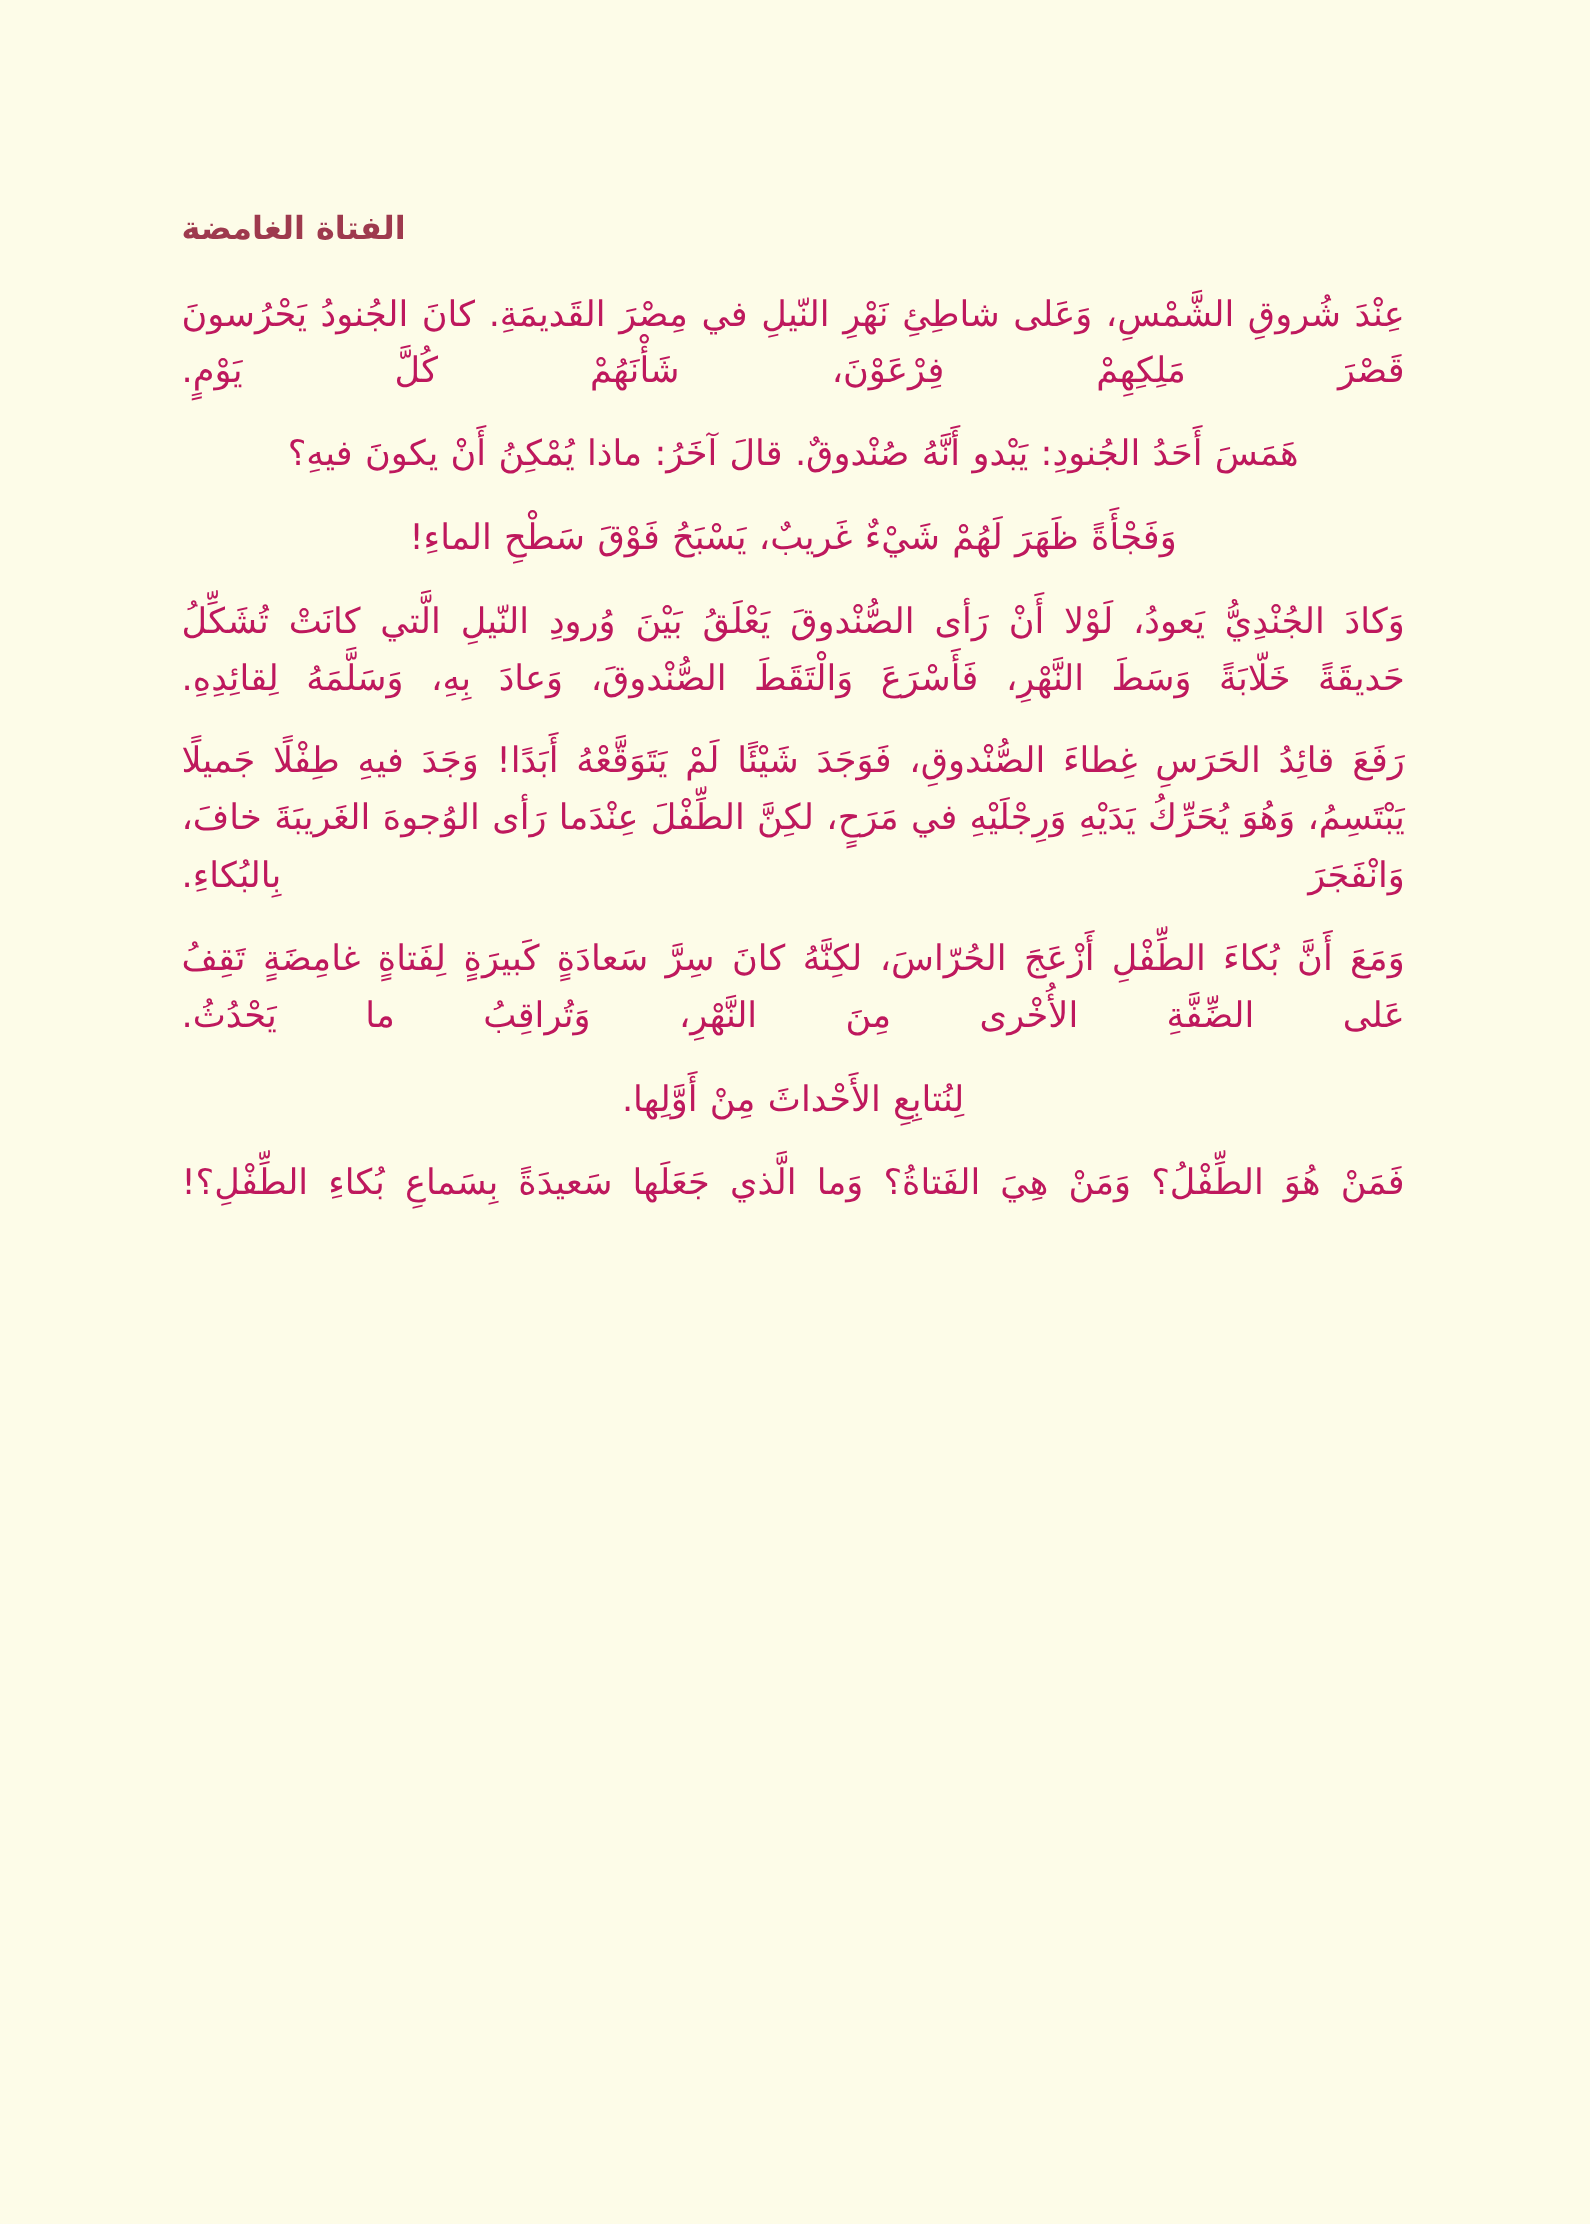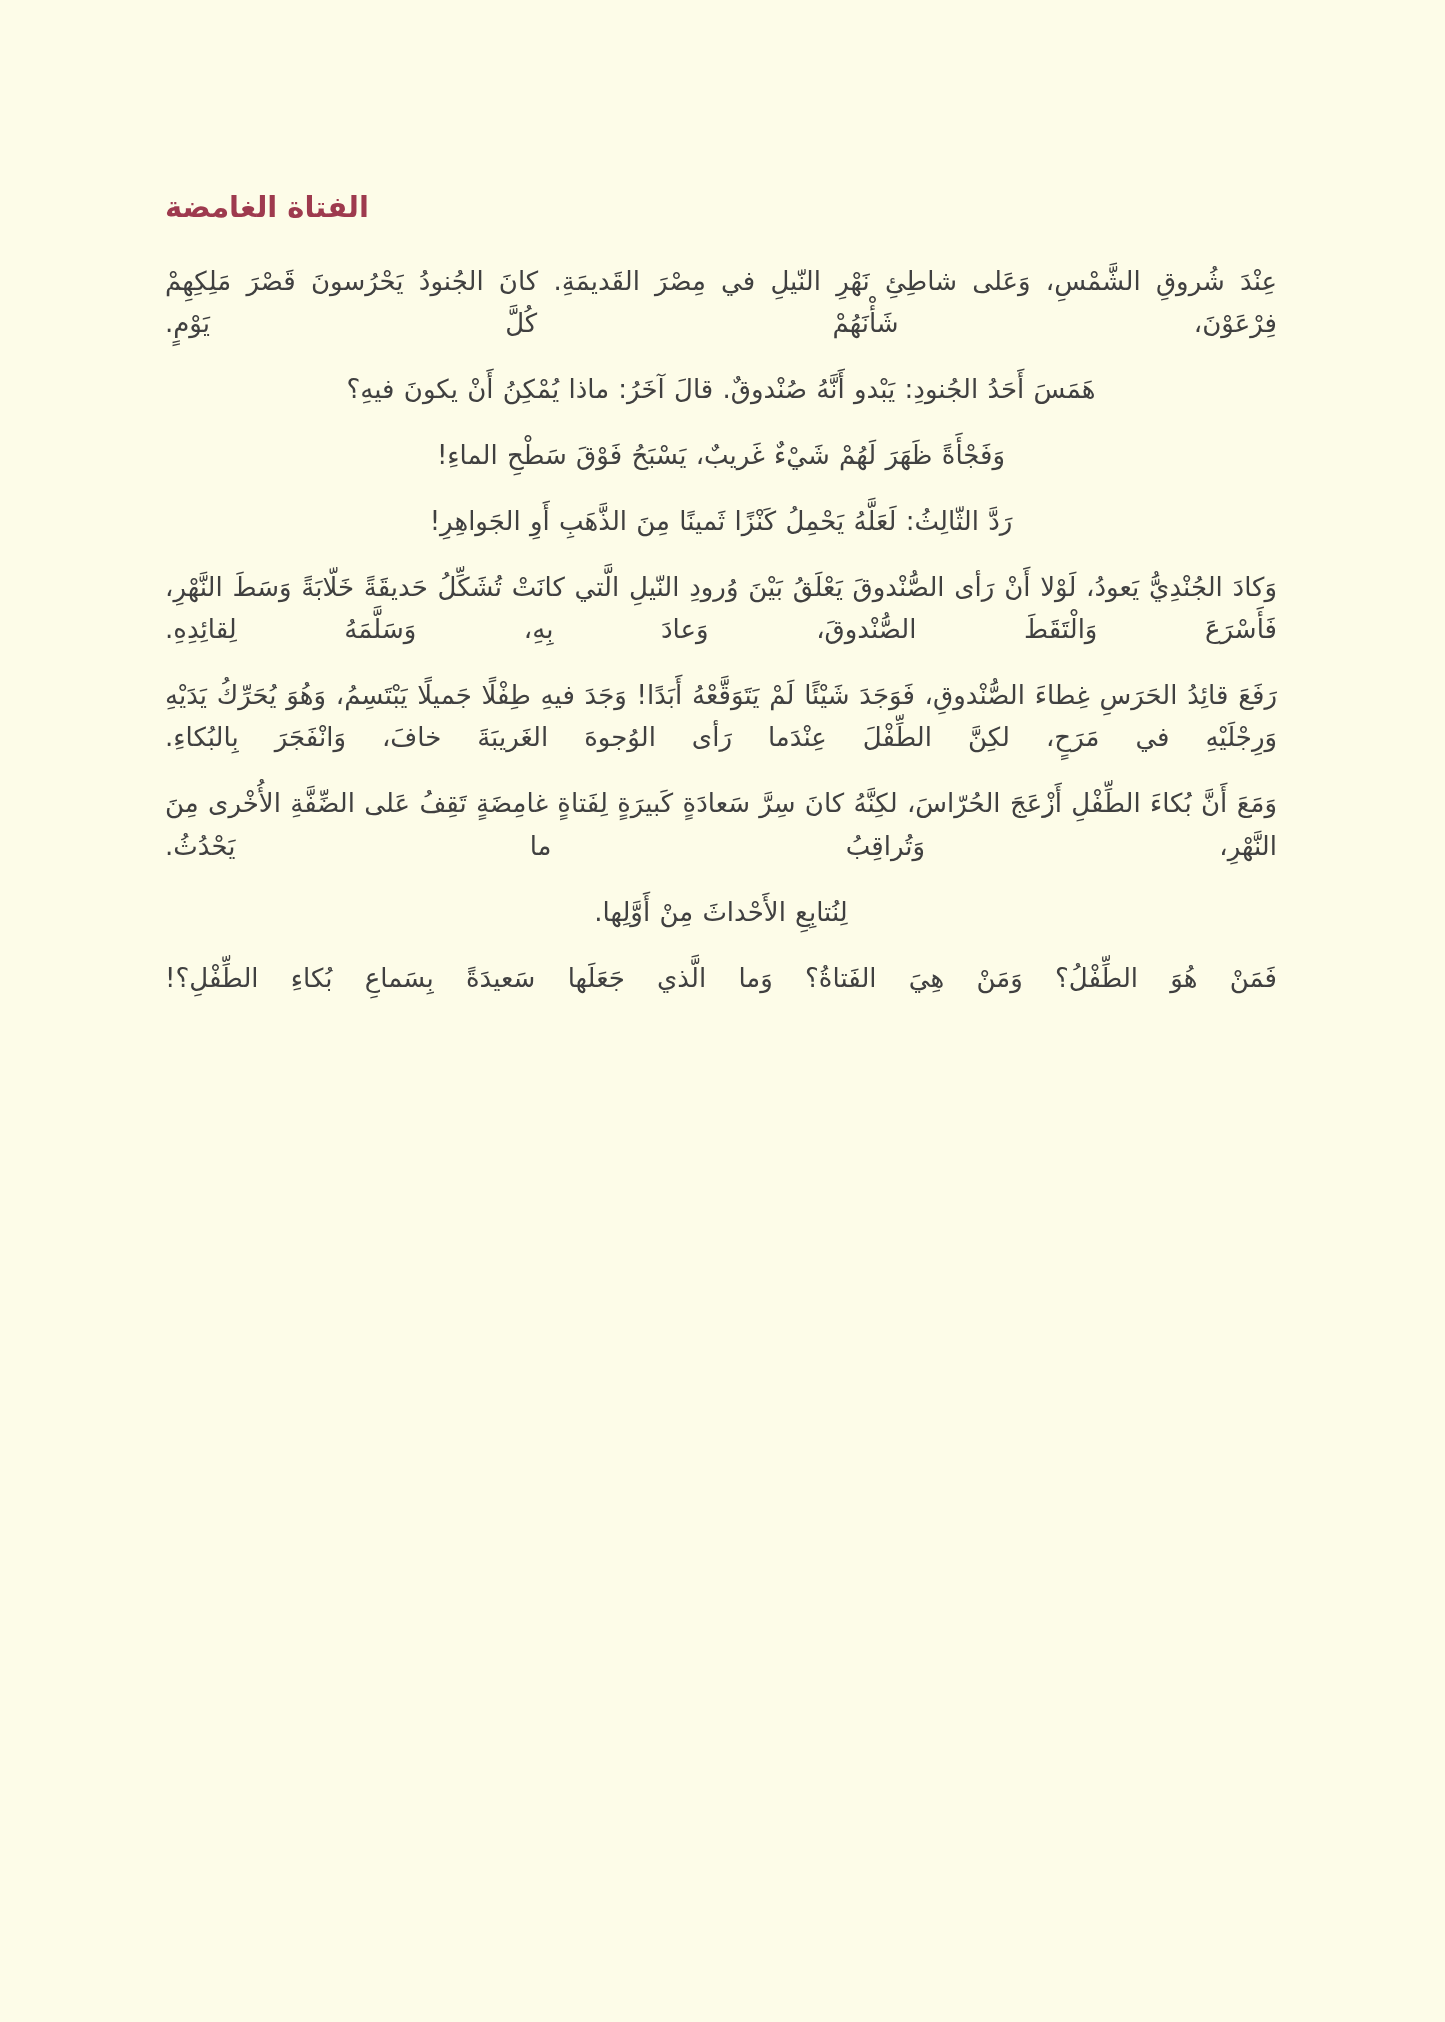--- a/index.html
+++ b/index.html
@@ -40,22 +40,22 @@
     font-weight: bold;
     line-height: 1.5;
     text-align: left;
     text-align-last: left;
     direction: rtl;
     margin: 0 0 30px 0;
     letter-spacing: 0px;
   }
 
   .para {
-    color: #404040;
-    font-size: 26px;
+    color: #be185d;
+    font-size: 32px;
     line-height: 1.62;
     margin: 0 0 24px 0;
     direction: rtl;
     text-align: justify;
     text-align-last: justify;
     word-spacing: 1px;
   }
 
   .para:last-child {
     margin-bottom: 0;
@@ -73,21 +73,20 @@
   <div class="content">
 
     <h1 class="doc-title">الفتاة الغامضة</h1>
 
     <p class="para">عِنْدَ شُروقِ الشَّمْسِ، وَعَلى شاطِئِ نَهْرِ النّيلِ في مِصْرَ القَديمَةِ. كانَ الجُنودُ يَحْرُسونَ قَصْرَ مَلِكِهِمْ فِرْعَوْنَ، شَأْنَهُمْ كُلَّ يَوْمٍ.</p>
 
     <p class="para center-last">هَمَسَ أَحَدُ الجُنودِ: يَبْدو أَنَّهُ صُنْدوقٌ. قالَ آخَرُ: ماذا يُمْكِنُ أَنْ يكونَ فيهِ؟</p>
 
     <p class="para center-last">وَفَجْأَةً ظَهَرَ لَهُمْ شَيْءٌ غَريبٌ، يَسْبَحُ فَوْقَ سَطْحِ الماءِ!</p>
 
-    <p class="para center-last">رَدَّ الثّالِثُ: لَعَلَّهُ يَحْمِلُ كَنْزًا ثَمينًا مِنَ الذَّهَبِ أَوِ الجَواهِرِ!</p>
 
 
     <p class="para">وَكادَ الجُنْدِيُّ يَعودُ، لَوْلا أَنْ رَأى الصُّنْدوقَ يَعْلَقُ بَيْنَ وُرودِ النّيلِ الَّتي كانَتْ تُشَكِّلُ حَديقَةً خَلّابَةً وَسَطَ النَّهْرِ، فَأَسْرَعَ وَالْتَقَطَ الصُّنْدوقَ، وَعادَ بِهِ، وَسَلَّمَهُ لِقائِدِهِ.</p>
 
     <p class="para">رَفَعَ قائِدُ الحَرَسِ غِطاءَ الصُّنْدوقِ، فَوَجَدَ شَيْئًا لَمْ يَتَوَقَّعْهُ أَبَدًا! وَجَدَ فيهِ طِفْلًا جَميلًا يَبْتَسِمُ، وَهُوَ يُحَرِّكُ يَدَيْهِ وَرِجْلَيْهِ في مَرَحٍ، لكِنَّ الطِّفْلَ عِنْدَما رَأى الوُجوهَ الغَريبَةَ خافَ، وَانْفَجَرَ بِالبُكاءِ.</p>
 
     <p class="para">وَمَعَ أَنَّ بُكاءَ الطِّفْلِ أَزْعَجَ الحُرّاسَ، لكِنَّهُ كانَ سِرَّ سَعادَةٍ كَبيرَةٍ لِفَتاةٍ غامِضَةٍ تَقِفُ عَلى الضِّفَّةِ الأُخْرى مِنَ النَّهْرِ، وَتُراقِبُ ما يَحْدُثُ.</p>
 
     <p class="para center-last">لِنُتابِعِ الأَحْداثَ مِنْ أَوَّلِها.</p>
 

